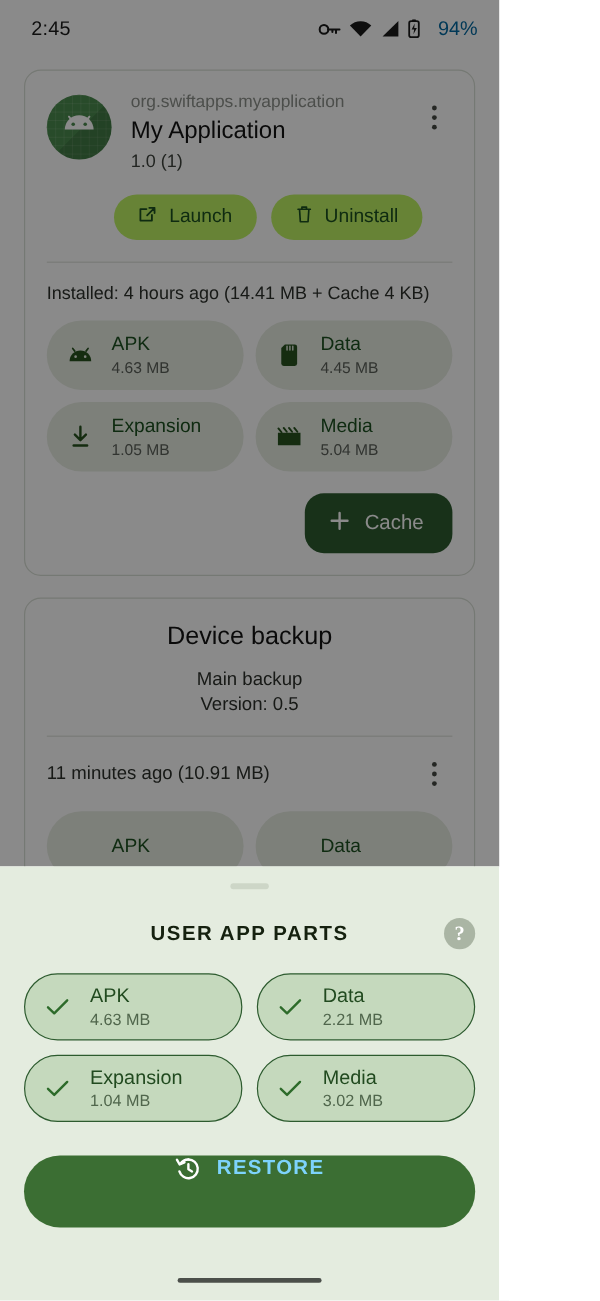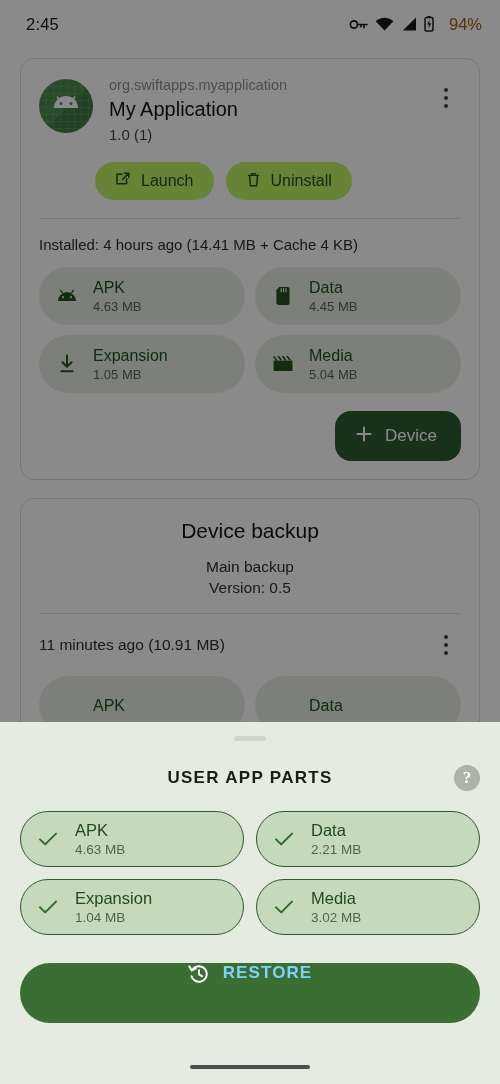--- a/index.html
+++ b/index.html
@@ -4,21 +4,21 @@
 <style>
   * { box-sizing: border-box; margin: 0; padding: 0; }
   html, body {
     width: 500px; height: 1084px;
     font-family: "Liberation Sans", sans-serif;
     background: #ffffff;
     overflow: hidden;
   }
   .phone {
     position: relative;
-    width: 500px; height: 1084px;
+    width: 416px; height: 1084px;
     background: #ffffff;
     overflow: hidden;
   }
 
   
   .app-screen {
     position: absolute; inset: 0;
     background: #ffffff;
   }
   .scrim {
@@ -35,21 +35,21 @@
     display: flex; align-items: center;
     padding: 0 18px 0 26px;
     color: #1b1b1b;
   }
   .status-time { font-size: 16.5px; letter-spacing: .2px; color:#1b1b1b; }
   .status-icons {
     margin-left: auto;
     display: flex; align-items: center; gap: 7px;
   }
   .status-icons svg { display: block; }
-  .batt-pct { font-size: 16.5px; color:#a16207; margin-left: 8px; }
+  .batt-pct { font-size: 16.5px; color:#0369a1; margin-left: 8px; }
 
   
   .card {
     margin: 10px 20px 0 20px;
     border: 1px solid #d9dfd6;
     border-radius: 14px;
     background: #ffffff;
     padding: 16px 18px 18px 18px;
   }
   .app-head { display: flex; align-items: flex-start; }
@@ -328,21 +328,21 @@
         </div>
       </div>
 
       <div class="fab-row">
         <div class="fab">
           <span>
             <svg width="18" height="18" viewBox="0 0 18 18">
                 <path d="M9 2.4v13.2M2.4 9h13.2" stroke="#ffffff" stroke-width="2" stroke-linecap="round"></path>
               </svg>
           </span>
-          <span>Device</span>
+          <span>Cache</span>
         </div>
       </div>
     </div>
 
     <div class="card device-card">
       <div class="dev-title">Device backup</div>
       <div class="dev-sub">Main backup</div>
       <div class="dev-sub2">Version: 0.5</div>
       <div class="dev-div"></div>
       <div class="backup-row">

